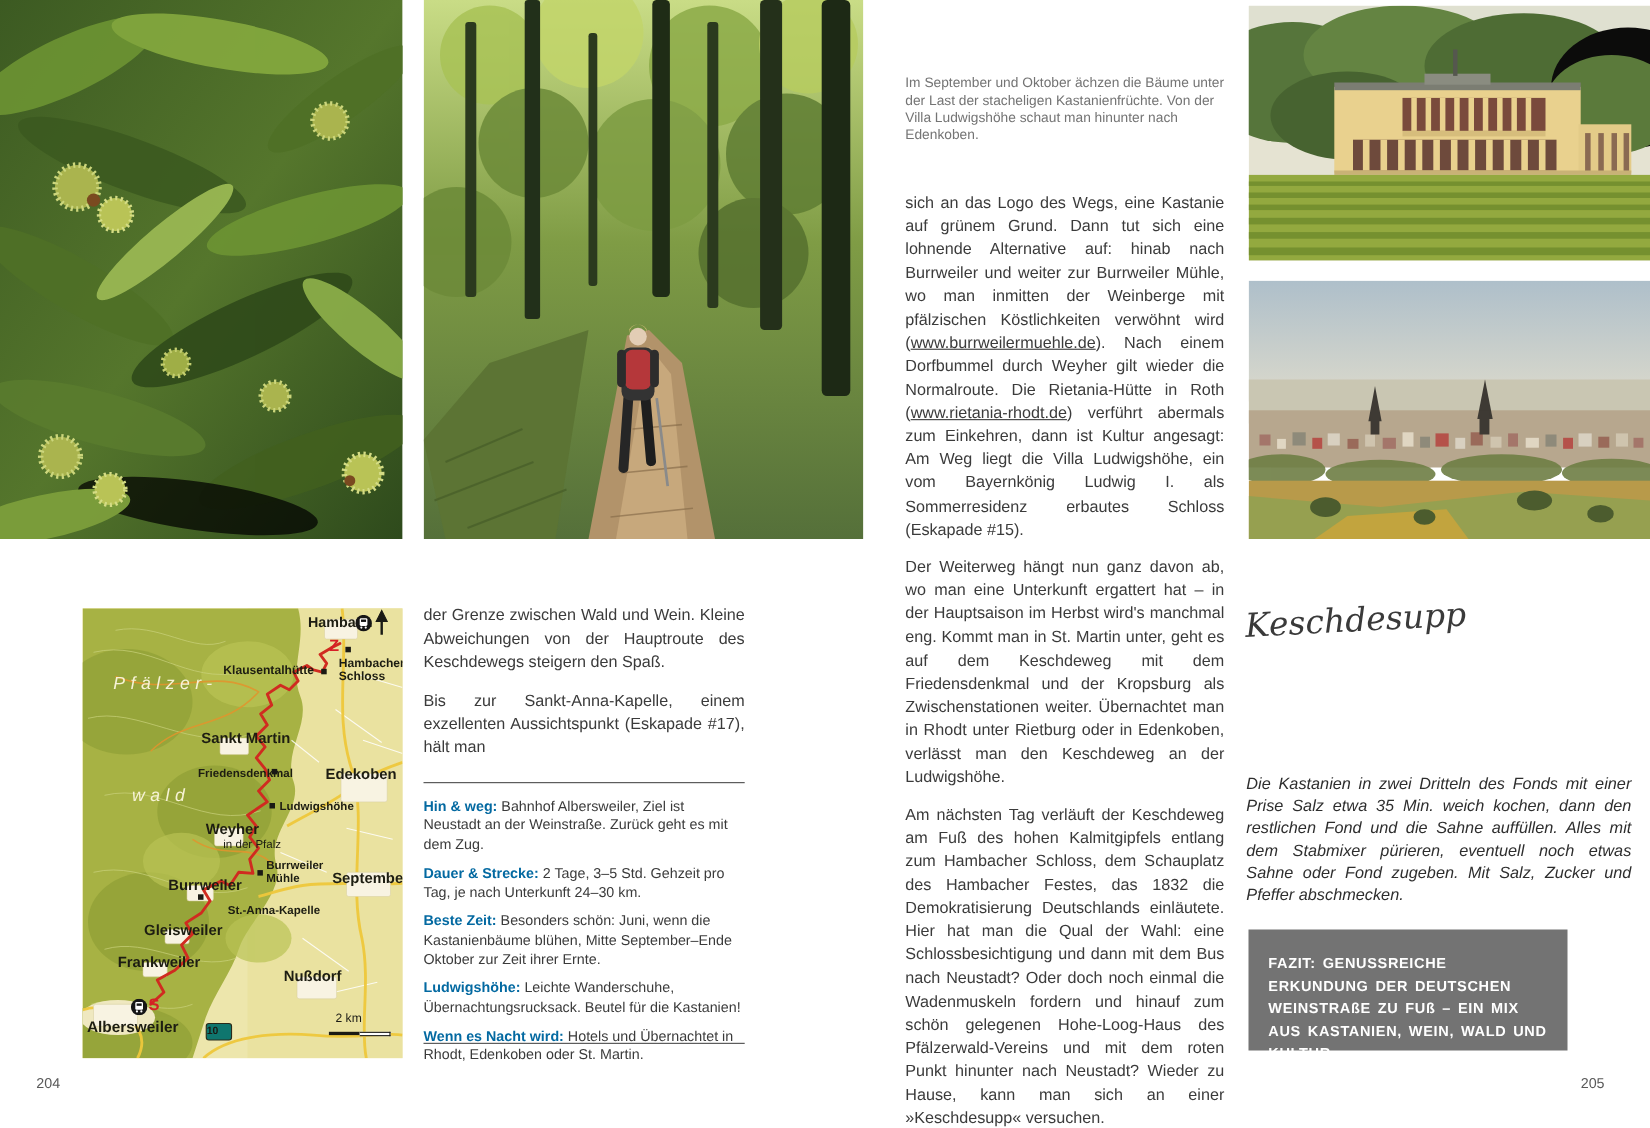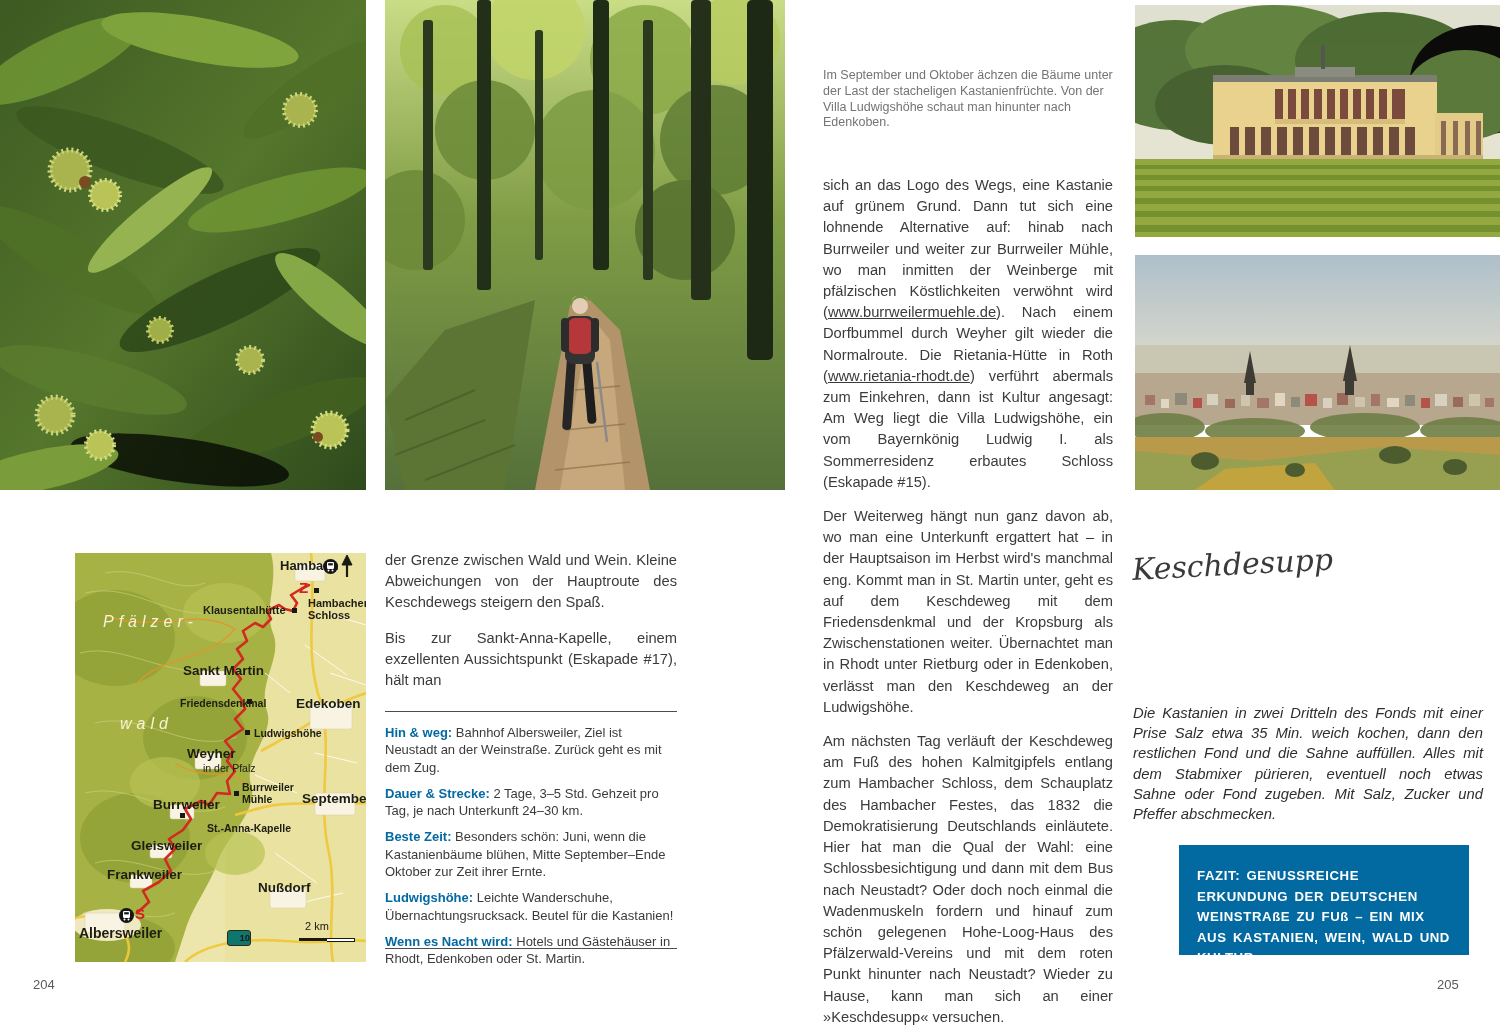--- a/index.html
+++ b/index.html
@@ -20,39 +20,39 @@
 
   .info-item{margin:0 0 9px 0;font-size:13px;line-height:17.3px;color:#3b3b3b;}
   .info-label{color:#0369a1;font-weight:bold;}
 
   
   .recipe-title{font-family:"DejaVu Serif",serif;font-style:italic;font-size:30px;
                 color:#17171
 7;transform:rotate(-3deg);transform-origin:left bottom;letter-spacing:0px;}
   .ingredients{font-style:italic;font-size:15px;line-height:21.4px;color:#2e2e2e;}
   .instructions{font-style:italic;font-size:14.8px;line-height:20.2px;text-align:justify;color:#2e2e2e;}
-  .fazit-box{position:absolute;background:#0369a1;color:#ffffff;margin-left:44px;}
+  .fazit-box{position:absolute;background:#737373;color:#ffffff;}
   .fazit-text{font-weight:bold;font-size:13.2px;line-height:20.5px;letter-spacing:0.6px;
               word-spacing:2px;padding:21px 18px;text-transform:none;}
 
   
   .map{position:absolute;overflow:hidden;background:#EDE6AC;}
   .map-label{position:absolute;white-space:nowrap;color:#1d1d12;font-family:"Liberation Sans",sans-serif;}
   .ml-town{font-weight:bold;font-size:13px;}
   .ml-town-lg{font-weight:bold;font-size:13.5px;}
   .ml-poi{font-weight:bold;font-size:10.5px;}
   .ml-region{font-style:italic;font-size:16px;letter-spacing:5px;color:#F7F3D6;font-weight:normal;}
   .ml-sub{font-size:10.5px;font-weight:normal;}
   .ml-wrap{white-space:normal;}
   .sq{position:absolute;width:5px;height:5px;background:#1a1a14;}
   .marker-letter{position:absolute;color:#D71F26;font-weight:bold;font-size:15px;
                  font-family:"Liberation Sans",sans-serif;}
   .shield{position:absolute;width:22px;height:14px;background:#0f766e;border:1.5px solid #2a2a1a;
-          border-radius:3px;font-size:9.5px;font-weight:bold;color:#1a1a14;text-align:right;
-          line-height:14px;margin-left:40px;}
+          border-radius:3px;font-size:9.5px;font-weight:bold;color:#1a1a14;text-align:left;
+          line-height:14px;}
   .scalebar{position:absolute;display:flex;}
   .scalebar .b1{width:28px;height:3px;background:#1a1a14;}
   .scalebar .b2{width:28px;height:3px;background:#fff;border:1px solid #1a1a14;border-left:none;box-sizing:border-box;height:4px;margin-top:-0.5px;}
   .scale-label{position:absolute;font-size:11px;color:#1a1a14;}
   .icon-abs{position:absolute;}
 </style>
 </head>
 <body>
 
 <div class="spread">
@@ -279,21 +279,21 @@
     <p>der Grenze zwischen Wald und Wein. Kleine Abweichungen von der Hauptroute des Keschdewegs steigern den Spaß.</p>
     <p style="margin-top:14px;">Bis zur Sankt-Anna-Kapelle, einem exzellenten Aussichtspunkt (Eskapade #17), hält man</p>
   </div>
 
   <div class="rule" style="left:385px;top:711px;width:292px;"></div>
   <div class="abs" style="left:385px;top:724px;width:292px;">
     <p class="info-item"><span class="info-label">Hin &amp; weg:</span><span> Bahnhof Albersweiler, Ziel ist Neustadt an der Weinstraße. Zurück geht es mit dem Zug.</span></p>
     <p class="info-item"><span class="info-label">Dauer &amp; Strecke:</span><span> 2 Tage, 3–5 Std. Gehzeit pro Tag, je nach Unterkunft 24–30 km.</span></p>
     <p class="info-item"><span class="info-label">Beste Zeit:</span><span> Besonders schön: Juni, wenn die Kastanienbäume blühen, Mitte September–Ende Oktober zur Zeit ihrer Ernte.</span></p>
     <p class="info-item"><span class="info-label">Ludwigshöhe:</span><span> Leichte Wanderschuhe, Übernachtungsrucksack. Beutel für die Kastanien!</span></p>
-    <p class="info-item"><span class="info-label">Wenn es Nacht wird:</span><span> Hotels und Gästehäuser in Rhodt, Edenkoben oder St. Martin.</span></p>
+    <p class="info-item"><span class="info-label">Wenn es Nacht wird:</span><span> Hotels und Übernachtet in Rhodt, Edenkoben oder St. Martin.</span></p>
   </div>
   <div class="rule" style="left:385px;top:948px;width:292px;"></div>
 
   <span class="abs pagenum" style="left:33px;top:977px;">204</span>
 
   <div class="abs caption" style="left:823px;top:68px;width:292px;">Im September und Oktober ächzen die Bäume unter der Last der stacheligen Kastanienfrüchte. Von der Villa Ludwigshöhe schaut man hinunter nach Edenkoben.</div>
 
   <div class="abs bodytext" style="left:823px;top:175px;width:290px;">
     <p><span>sich an das Logo des Wegs, eine Kastanie auf grünem Grund. Dann tut sich eine lohnende Alternative auf: hinab nach Burrweiler und weiter zur Burrweiler Mühle, wo man inmitten der Weinberge mit pfälzischen Köstlichkeiten verwöhnt wird (</span><span class="inline-link">www.burrweilermuehle.de</span><span>). Nach einem Dorfbummel durch Weyher gilt wieder die Normalroute. Die Rietania-Hütte in Roth (</span><span class="inline-link">www.rietania-rhodt.de</span><span>) verführt abermals zum Einkehren, dann ist Kultur angesagt: Am Weg liegt die Villa Ludwigshöhe, ein vom Bayernkönig Ludwig I. als Sommerresidenz erbautes Schloss (Eskapade #15).</span></p>
     <p style="margin-top:13px;">Der Weiterweg hängt nun ganz davon ab, wo man eine Unterkunft ergattert hat – in der Hauptsaison im Herbst wird's manchmal eng. Kommt man in St. Martin unter, geht es auf dem Keschdeweg mit dem Friedensdenkmal und der Kropsburg als Zwischenstationen weiter. Übernachtet man in Rhodt unter Rietburg oder in Edenkoben, verlässt man den Keschdeweg an der Ludwigshöhe.</p>

